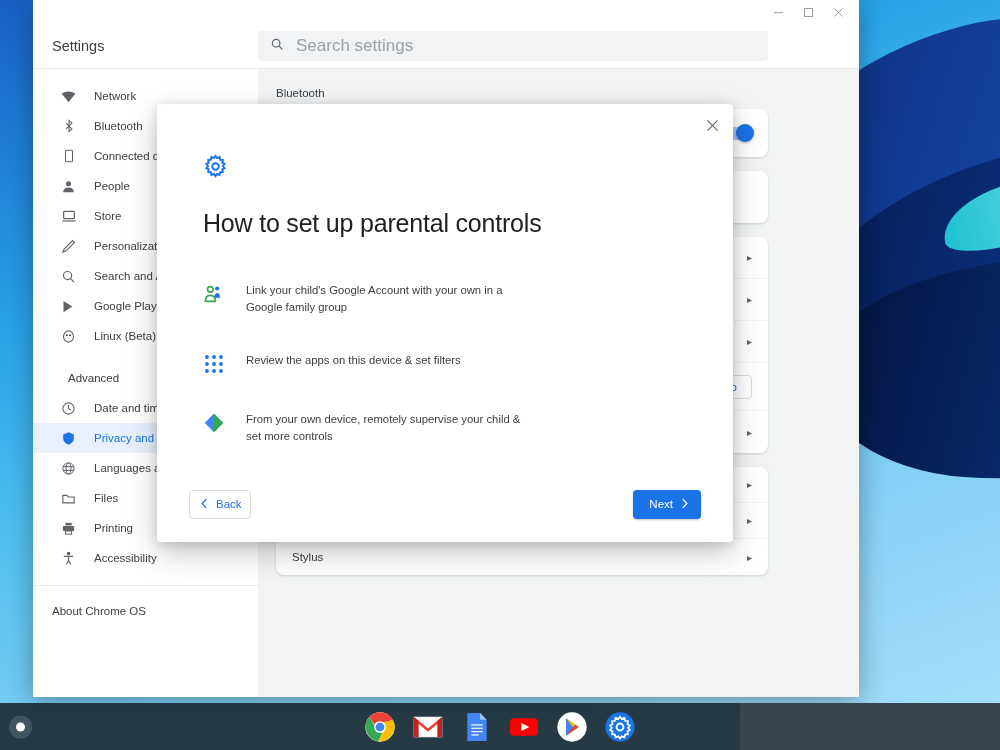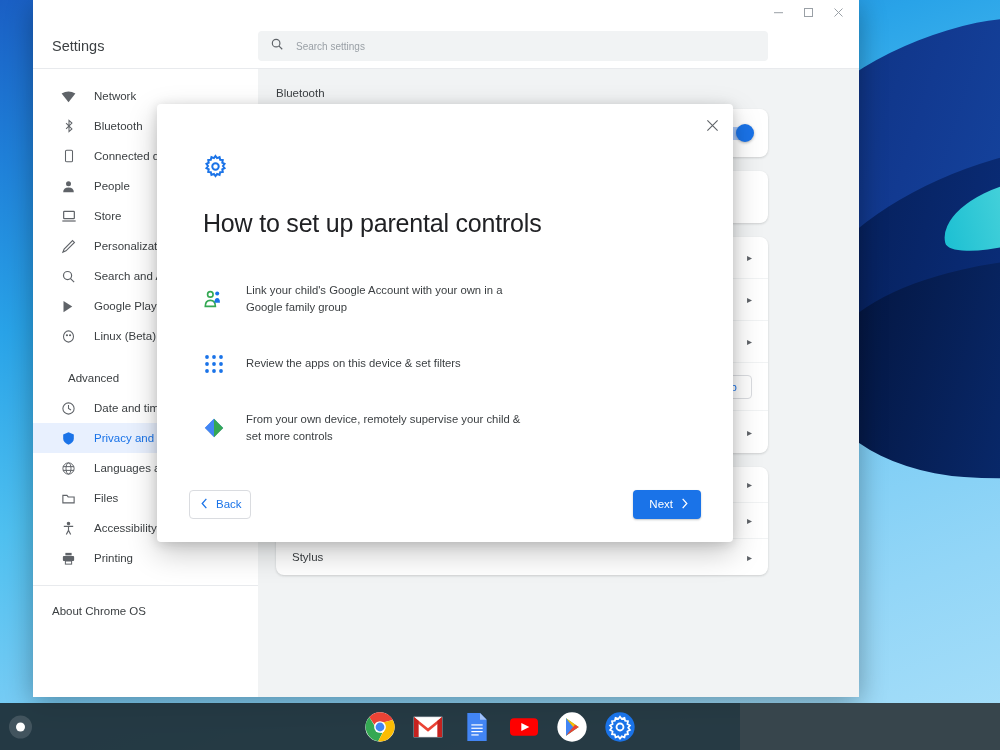--- a/index.html
+++ b/index.html
@@ -74,21 +74,21 @@
   }
   #settings-title {
     width: 225px; padding-left: 19px;
     font-size: 14.5px; color: #3c4043; font-weight: 400;
   }
   #searchbox {
     width: 510px; height: 30px; background: #f1f3f4;
     border-radius: 4px; display: flex; align-items: center;
     padding: 0 12px; gap: 12px;
   }
-  #searchbox .ph { font-size: 10px; color: #9aa0a6; }
+  #searchbox .ph { font-size: 17px; color: #9aa0a6; }
 
   #body-area { display: flex; height: 628px; }
 
   
   #sidebar {
     width: 225px; background: #fff; padding-top: 12px;
     position: relative; z-index: 3;
   }
   .nav-item {
     height: 30px; display: flex; align-items: center;
@@ -171,21 +171,21 @@
     display: flex; align-items: center; justify-content: center;
     color: #5f6368;
   }
   #dialog-inner { padding: 50px 46px 0 46px; }
   #dialog-gear { margin-bottom: 26px; }
   #dialog-title {
     font-size: 25px; color: #202124; font-weight: 400;
     letter-spacing: -.2px; margin-bottom: 44px;
   }
   .feature {
-    display: flex; gap: 21px; align-items: center;
+    display: flex; gap: 21px; align-items: flex-start;
     margin-bottom: 25px;
     margin-top: 36px;
   }
   .feature .fico {
     width: 22px; height: 22px; flex: 0 0 22px;
     display: flex; align-items: center; justify-content: center;
     margin-top: 1px;
   }
   .feature .ftxt {
     font-size: 11.3px; color: #3c4043; line-height: 1.5;
@@ -408,37 +408,37 @@
         <span class="ico">
           <svg width="15" height="15" viewBox="0 0 24 24" fill="none" stroke="#5f6368" stroke-width="1.8">
             <path d="M3 7 H9.5 L11.5 9.5 H21 V19 H3 Z"></path>
           </svg>
         </span>
         <span>Files</span>
       </div>
 
       <div class="nav-item">
         <span class="ico">
-          <svg width="15" height="15" viewBox="0 0 24 24" fill="none" stroke="#5f6368" stroke-width="1.8">
-            <circle cx="12" cy="4" r="1.9" fill="#5f6368"></circle>
-              <path d="M4.5 8.5 H19.5 M12 8.5 V15 M12 15 L8.5 21.5 M12 15 L15.5 21.5"></path>
-          </svg>
-        </span>
-        <span>Accessibility</span>
-      </div>
-
-      <div class="nav-item">
-        <span class="ico">
           <svg width="15" height="15" viewBox="0 0 24 24" fill="#5f6368">
             <rect x="7" y="3" width="10" height="4"></rect>
               <rect x="3" y="8" width="18" height="8" rx="1.5"></rect>
               <rect x="7" y="16" width="10" height="5" fill="none" stroke="#5f6368" stroke-width="1.6"></rect>
           </svg>
         </span>
         <span>Printing</span>
+      </div>
+
+      <div class="nav-item">
+        <span class="ico">
+          <svg width="15" height="15" viewBox="0 0 24 24" fill="none" stroke="#5f6368" stroke-width="1.8">
+            <circle cx="12" cy="4" r="1.9" fill="#5f6368"></circle>
+              <path d="M4.5 8.5 H19.5 M12 8.5 V15 M12 15 L8.5 21.5 M12 15 L15.5 21.5"></path>
+          </svg>
+        </span>
+        <span>Accessibility</span>
       </div>
 
 
       <div id="sidebar-divider"></div>
       <div id="about-item">About Chrome OS</div>
     </nav>
 
     <section id="main-content">
       <div class="page-head">Bluetooth</div>
 

